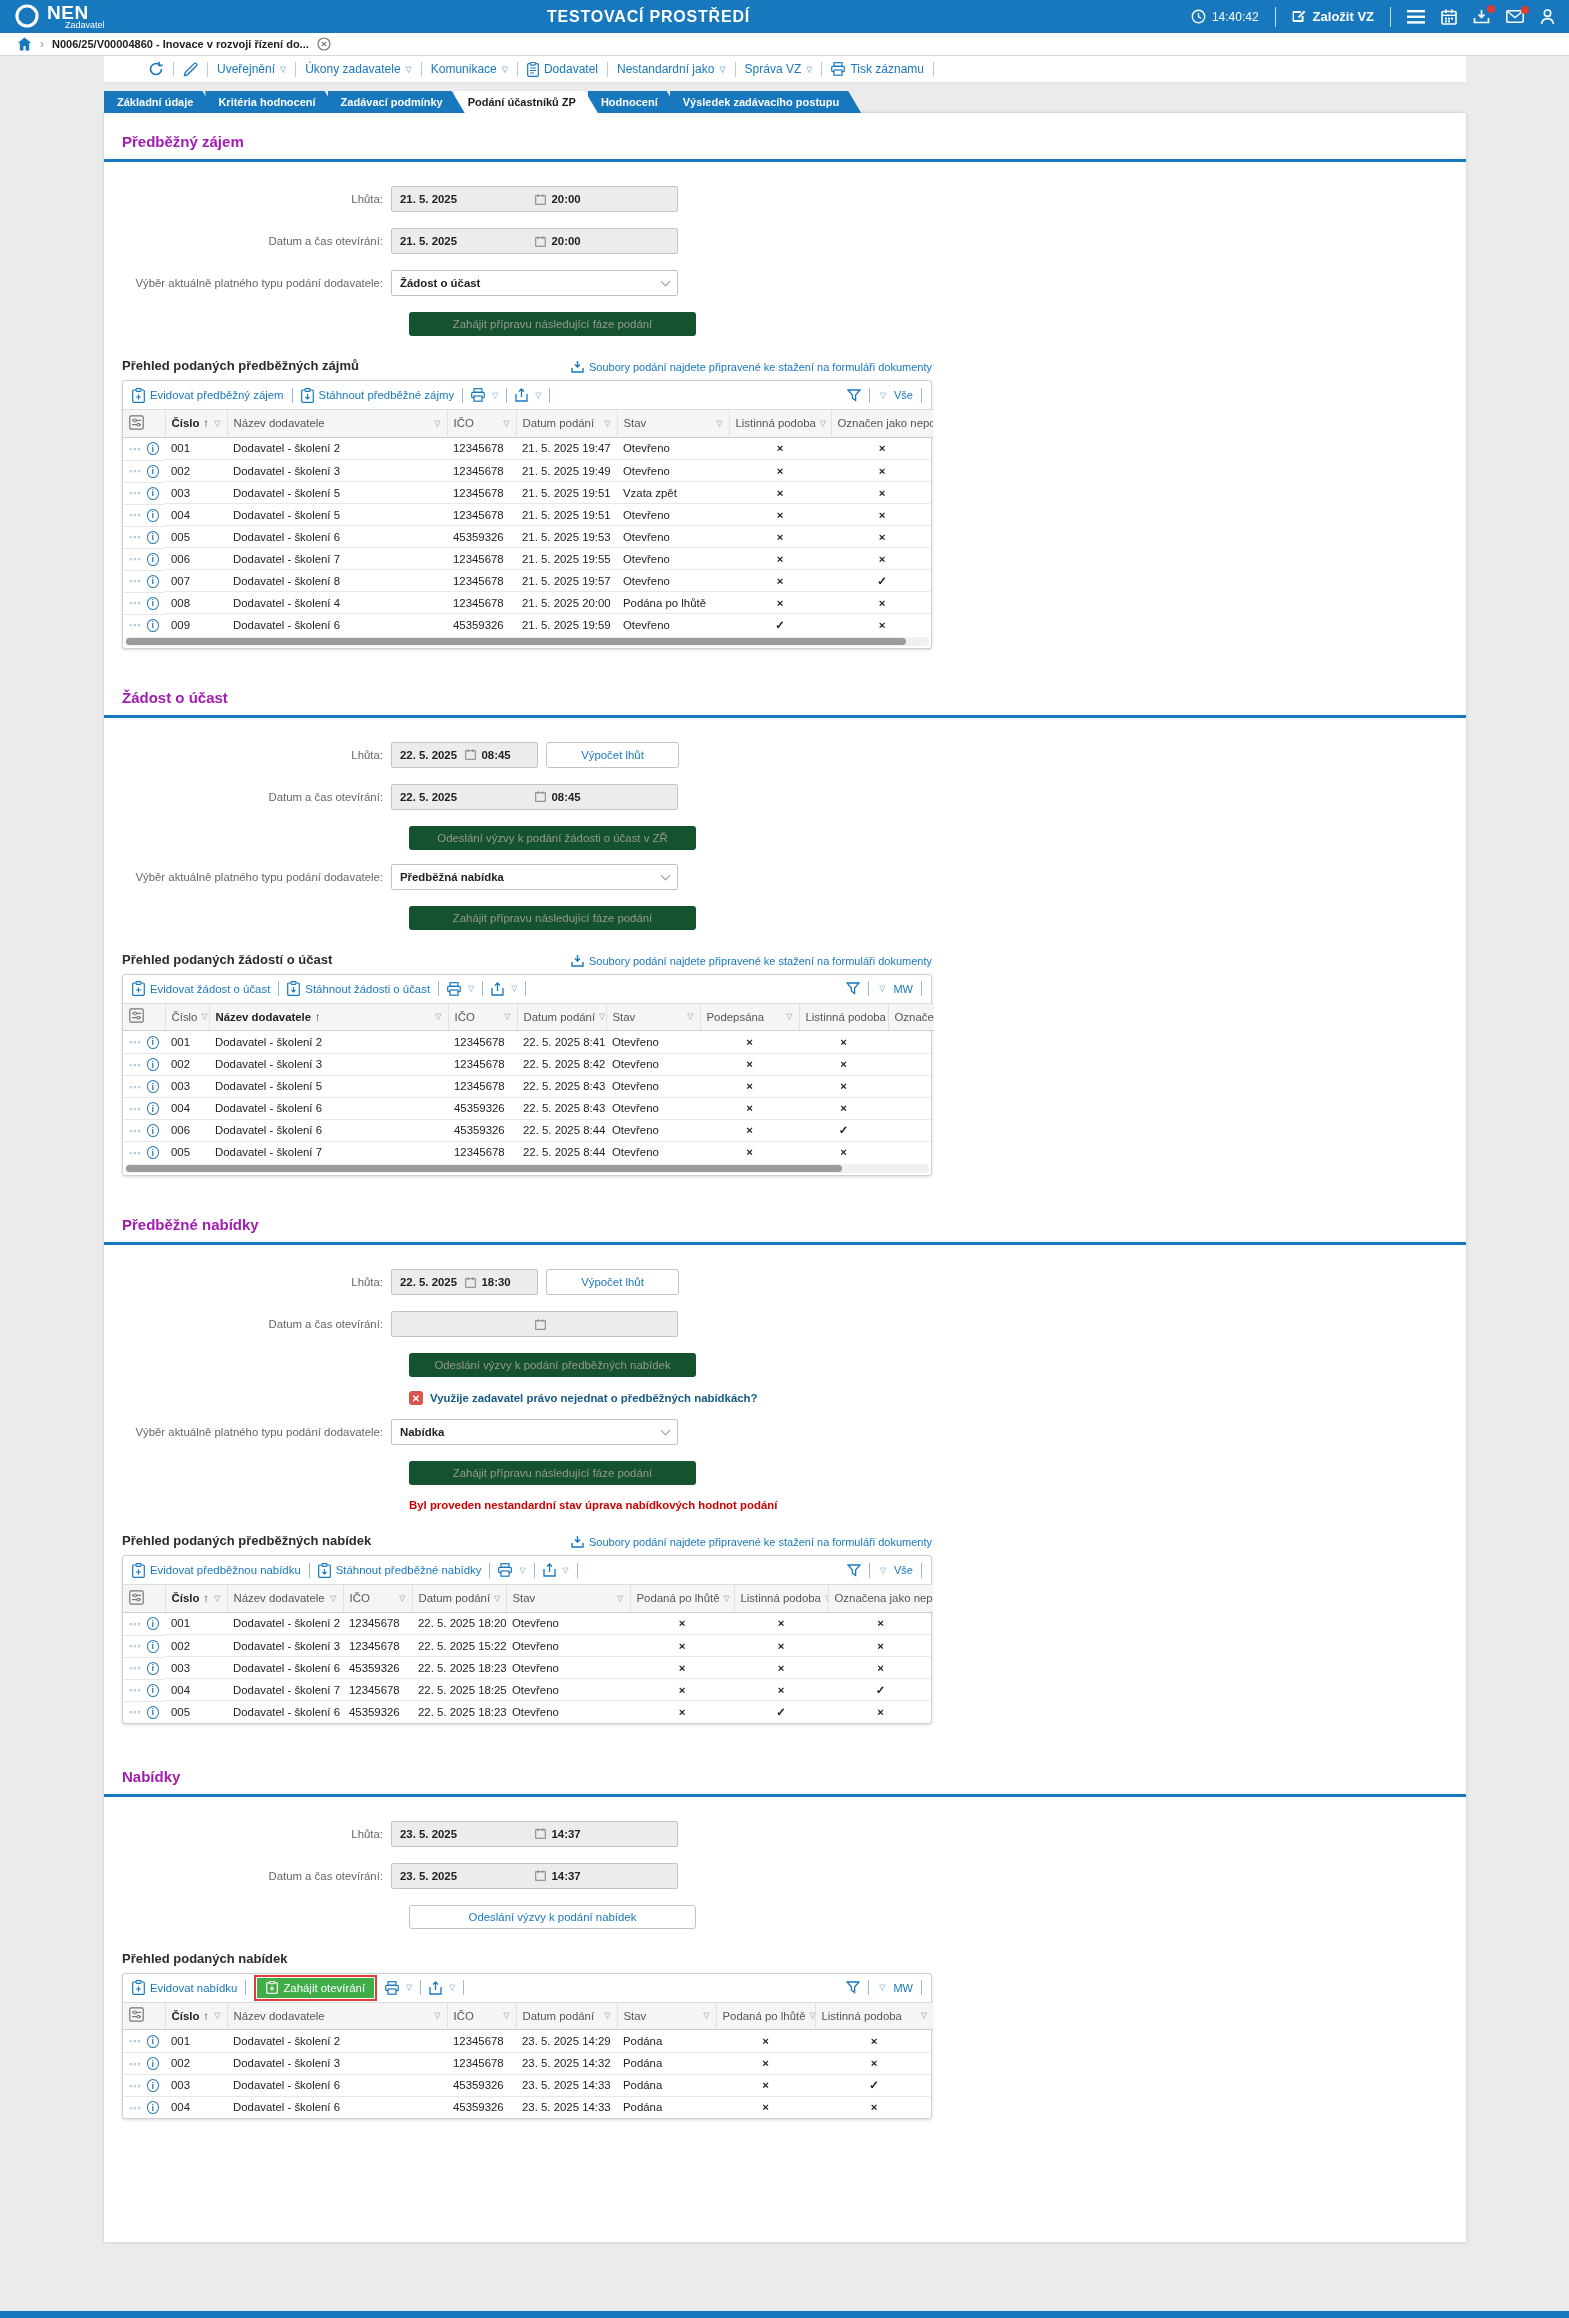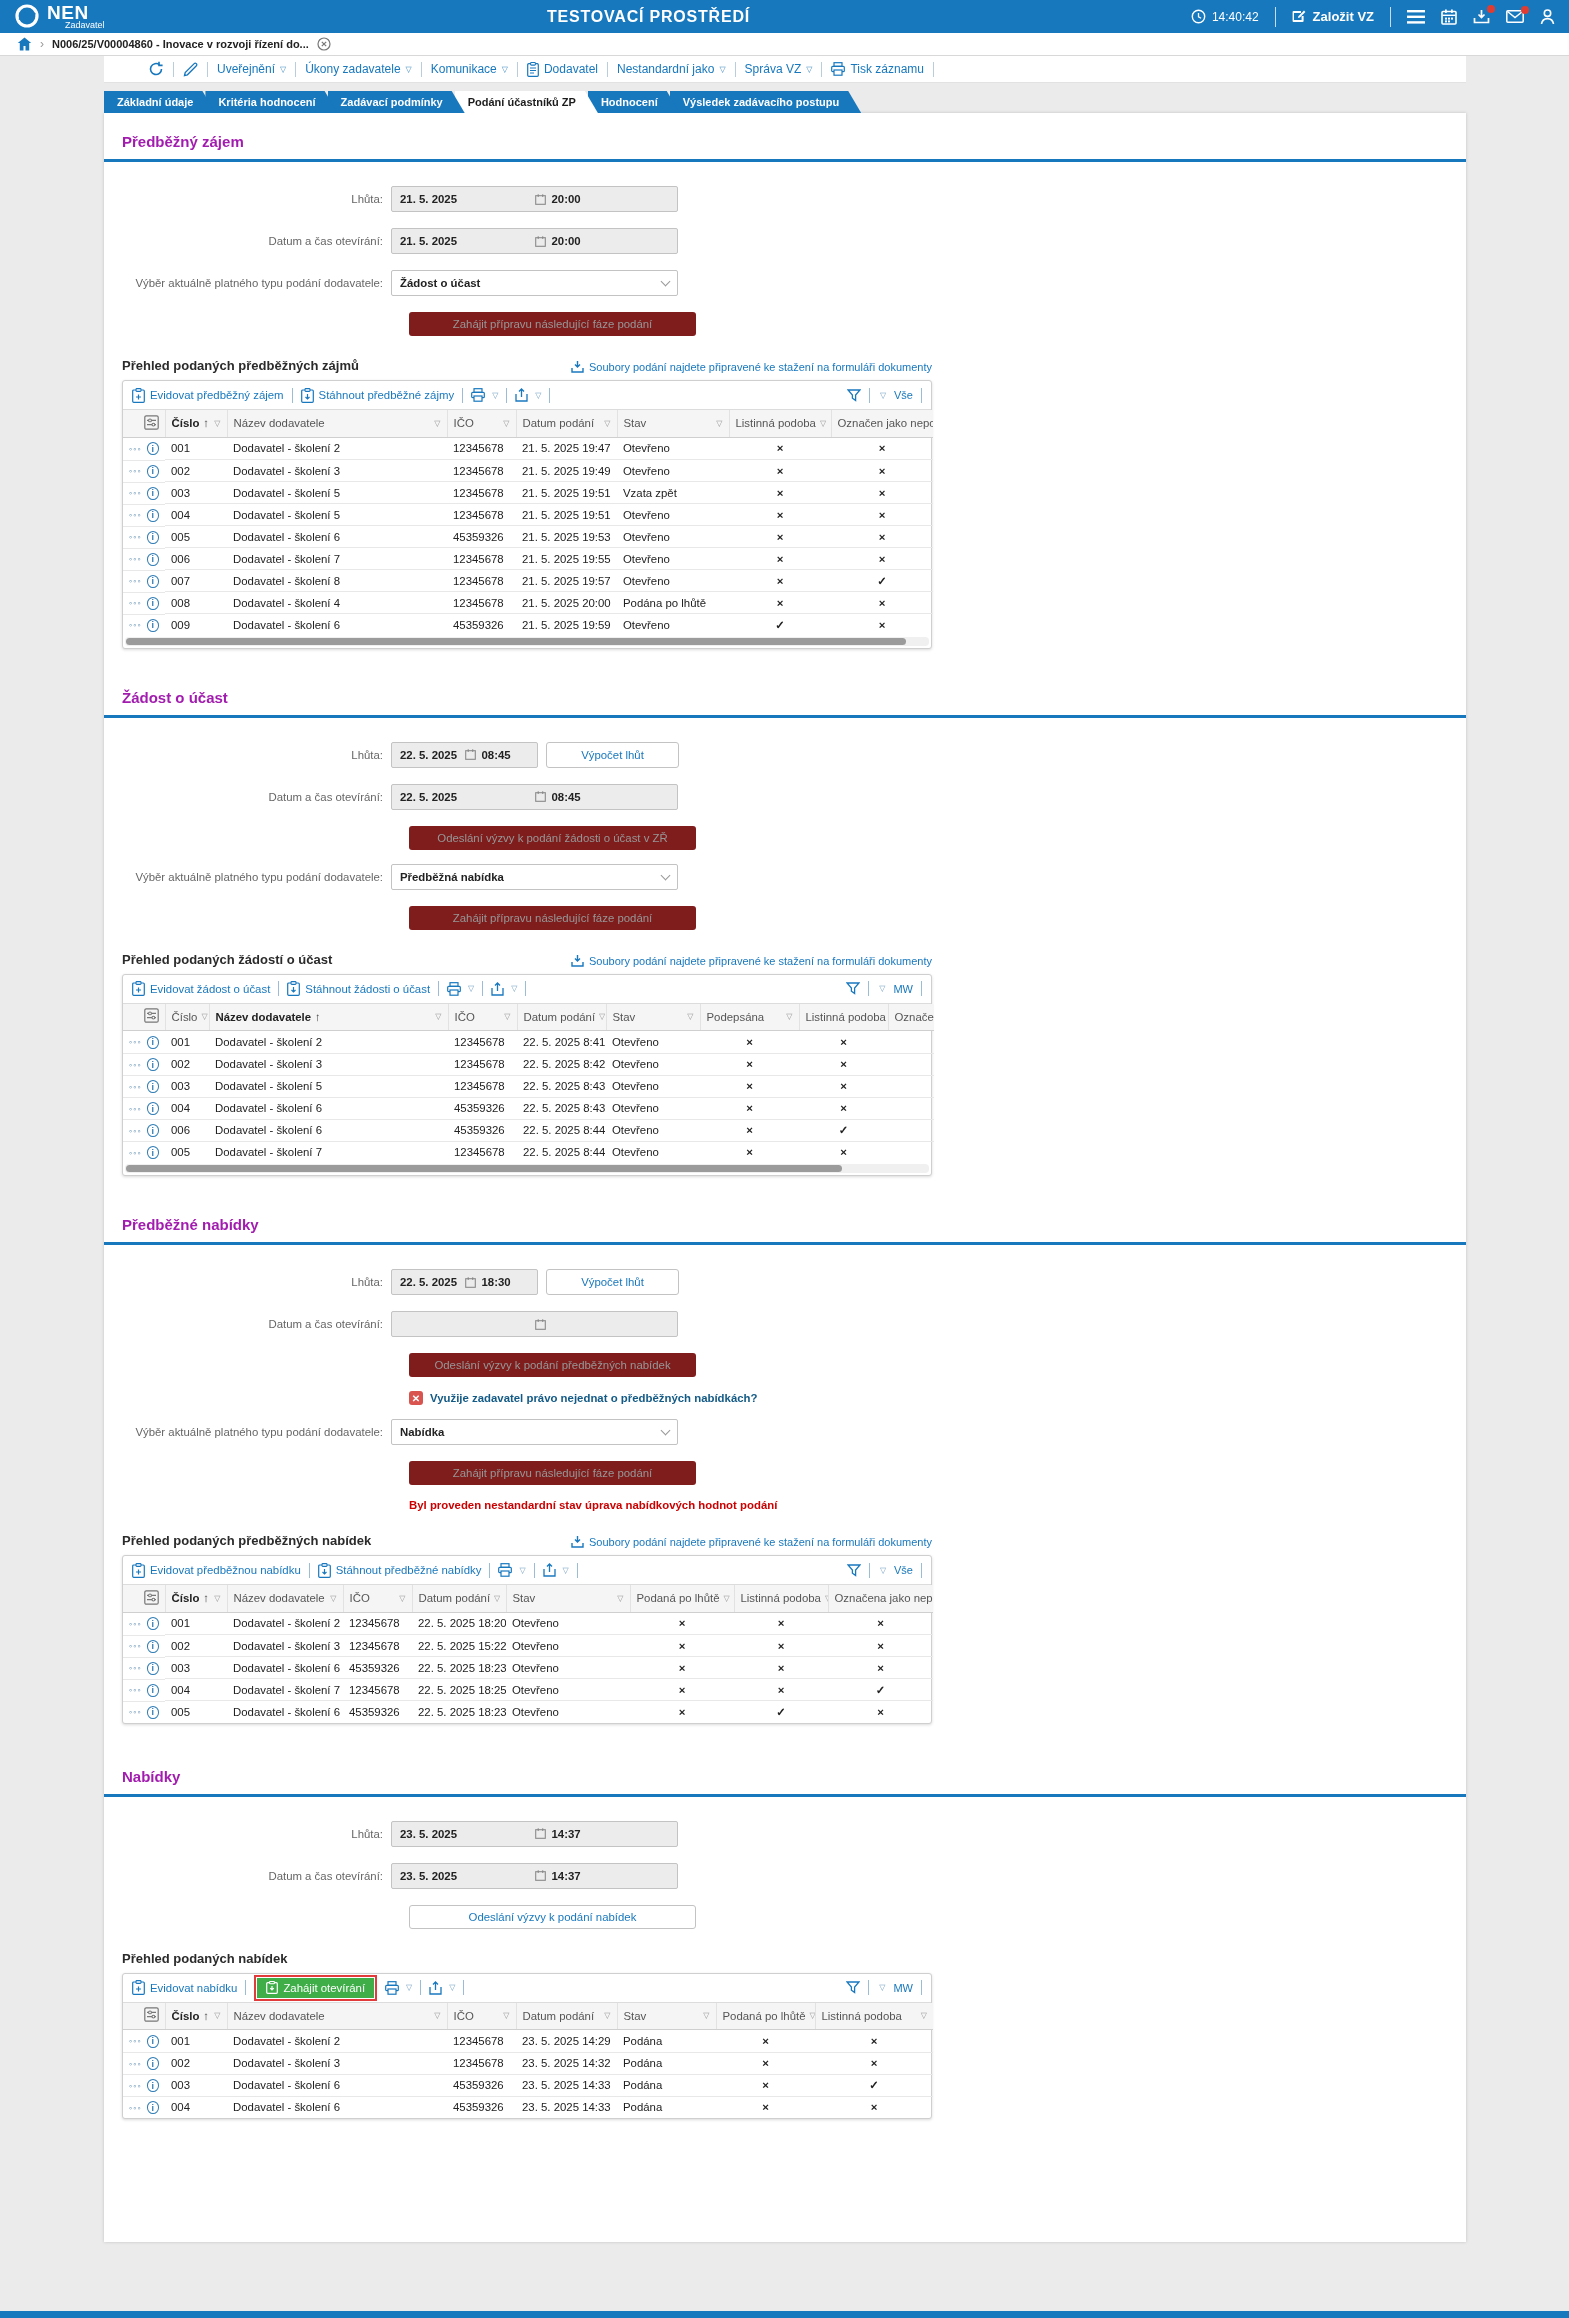--- a/index.html
+++ b/index.html
@@ -51,21 +51,21 @@
   .fgap { width:8px; flex:0 0 8px; }
   .dt-field { height:26px; border:1px solid #c3c3c3; background:#ececec; border-radius:2px; display:flex; align-items:center; padding:0 8px; font-size:11.4px; font-weight:bold; color:#222; }
   .dt-field.wide { width:287px; }
   .dt-field.narrow { width:147px; }
   .dt-right { margin-left:auto; width:50%; display:flex; align-items:center; gap:6px; }
   .cal-ic { color:#8a8a8a; flex:0 0 auto; }
   .select-field { width:287px; height:26px; border:1px solid #c3c3c3; background:#fff; border-radius:2px; display:flex; align-items:center; padding:0 8px; font-size:11.4px; font-weight:bold; color:#222; cursor:pointer; }
   .chev { width:7px; height:7px; border-right:1.5px solid #999; border-bottom:1.5px solid #999; transform:rotate(45deg); margin-left:auto; margin-top:-3px; }
   .btn { width:287px; height:24px; border-radius:3px; font-size:11.4px; display:flex; align-items:center; justify-content:center; margin:0 0 14px 305px; cursor:pointer; border:none; font-family:inherit; }
   .btn.inline { margin:0 0 0 8px; }
-  .btn.disabled { background:#7f1d1d; color:#979797; }
+  .btn.disabled { background:#14532d; color:#979797; }
   .btn.secondary { background:#fff; border:1px solid #c3c3c3; color:#1878be; }
   .btn.small { width:133px; height:26px; }
   .question-row { display:flex; align-items:center; gap:7px; margin:0 0 14px 305px; font-size:11.4px; font-weight:bold; color:#135a86; }
   .red-x-box { width:14px; height:14px; border-radius:3px; background:#d9534f; color:#fff; font-size:10px; font-weight:bold; display:flex; align-items:center; justify-content:center; }
   .warning-text { margin:2px 0 16px 305px; font-size:11.4px; font-weight:bold; color:#cc0000; }
 
   
   .table-head-line { display:flex; align-items:flex-end; justify-content:space-between; margin:22px 18px 7px 18px; width:810px; }
   .table-title { font-size:13px; font-weight:bold; color:#2b2b2b; }
   .files-link { display:flex; align-items:center; gap:5px; color:#1878be; font-size:11px; cursor:pointer; text-decoration:none; }
@@ -73,21 +73,21 @@
   .grid-toolbar { height:29px; display:flex; align-items:center; gap:8px; padding:0 9px; font-size:11.4px; color:#1878be; border-bottom:1px solid #dcdcdc; }
   .gt-action { display:flex; align-items:center; gap:5px; cursor:pointer; white-space:nowrap; }
   .gt-sep { width:1px; height:15px; background:#9abcd6; }
   .gt-caret { font-size:8px; color:#7aa5c6; margin-left:2px; }
   .gt-right { margin-left:auto; display:flex; align-items:center; gap:8px; }
   .filter-label { font-size:11px; color:#1878be; }
   .open-btn-wrap { border:2px solid #e23b3b; padding:1px; display:inline-flex; }
   .btn-green { display:flex; align-items:center; gap:5px; background:#3fae49; color:#fff; border:none; font-family:inherit; font-size:11.4px; height:20px; padding:0 9px; cursor:pointer; }
 
   table.grid { width:100%; border-collapse:collapse; table-layout:fixed; font-size:11.4px; }
-  table.grid th { height:27px; background:#f5f5f5; color:#555; font-weight:normal; text-align:right; padding:0 6px; border-left:1px solid #e2e2e2; border-bottom:1px solid #cfcfcf; overflow:hidden; white-space:nowrap;margin-top:40px; }
+  table.grid th { height:27px; background:#f5f5f5; color:#555; font-weight:normal; text-align:left; padding:0 6px; border-left:1px solid #e2e2e2; border-bottom:1px solid #cfcfcf; overflow:hidden; white-space:nowrap;margin-top:40px; }
   table.grid th:first-child { border-left:none; }
   table.grid th .thwrap { display:flex; align-items:center; gap:4px; }
   table.grid th b { color:#222; }
   table.grid th .sort { color:#333; font-weight:bold; }
   table.grid th .fc { margin-left:auto; font-size:8px; color:#9a9a9a; }
   table.grid td { height:22px; padding:0 6px; border-top:1px solid #e8e8e8; color:#222; overflow:hidden; white-space:nowrap; }
   table.grid tbody tr:first-child td { border-top:none; }
   td.td-actions { display:flex; align-items:center; gap:5px; border-top:none !important; height:22px; }
   tr + tr .td-actions { border-top:1px solid #e8e8e8 !important; }
   .dots { color:#4a7fa6; font-size:9px; letter-spacing:1px; cursor:pointer; }

